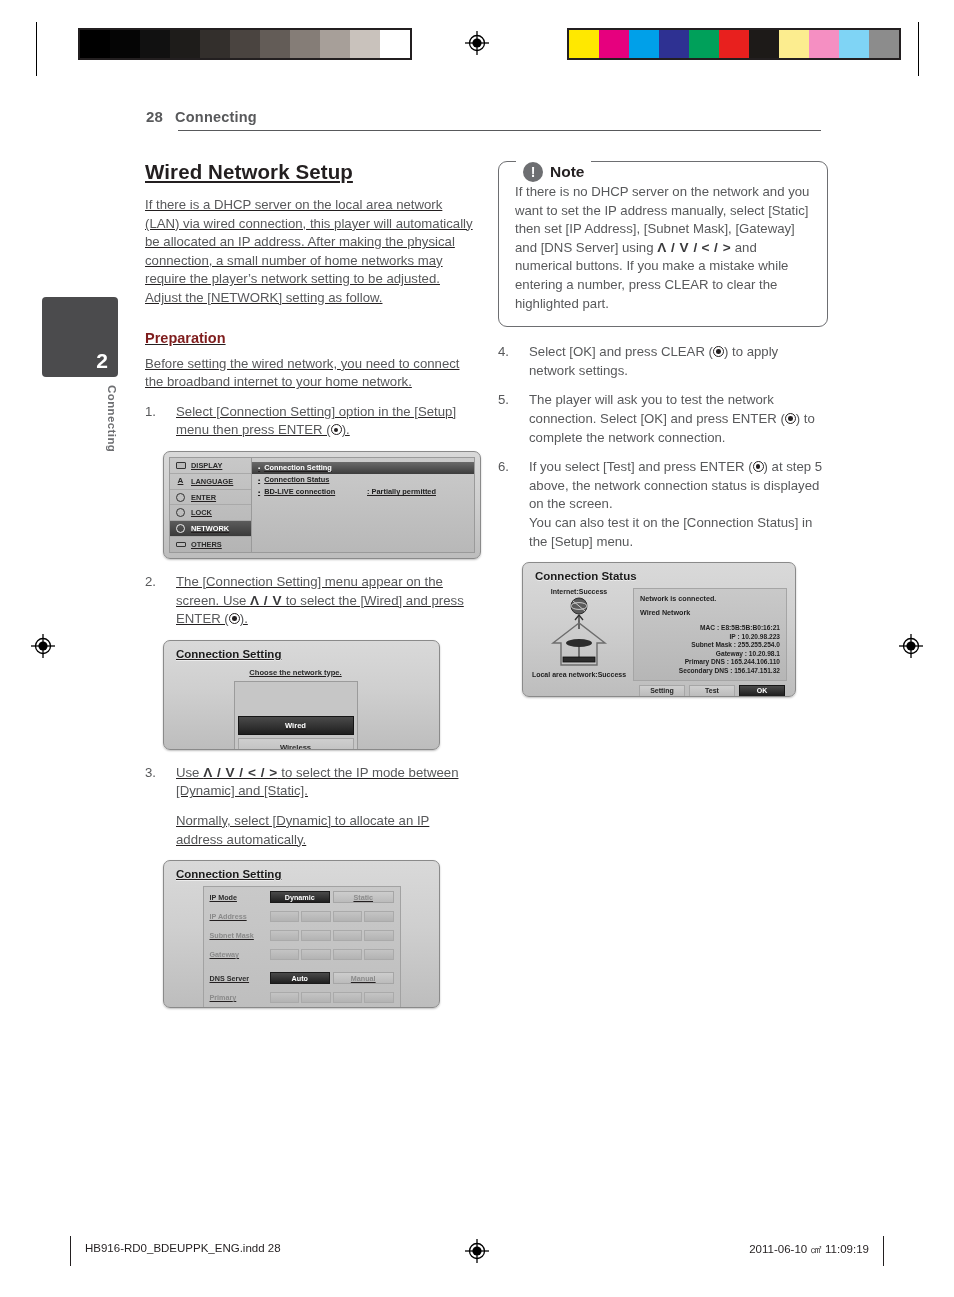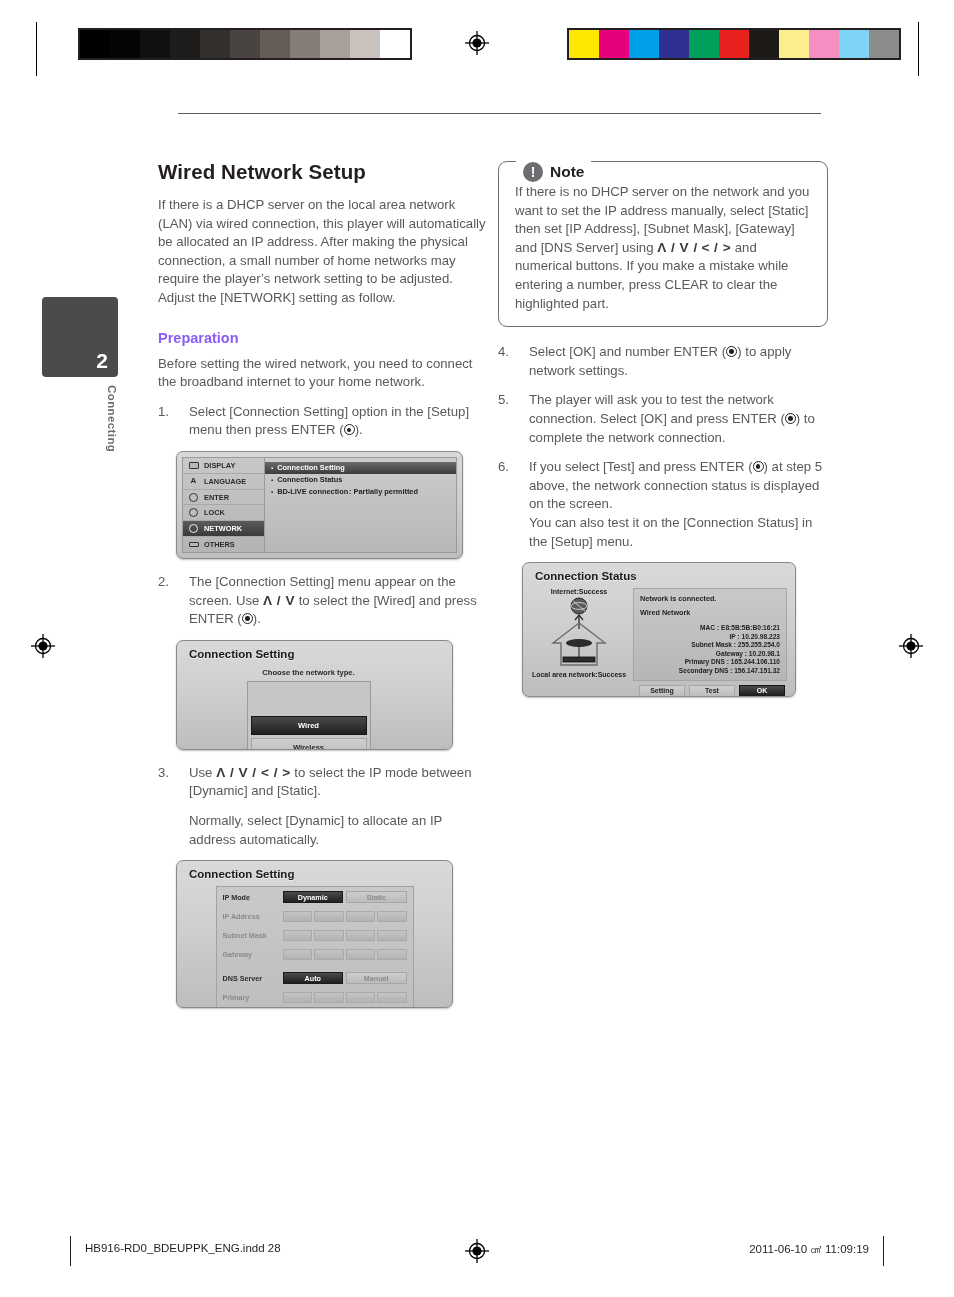--- a/index.html
+++ b/index.html
@@ -51,29 +51,29 @@
     position:absolute; left:42px; top:385px;
     width:76px;
     color:#6d6e71; font-size:11.5px; font-weight:600;
     writing-mode:vertical-rl;
     text-align:right;
     letter-spacing:0.4px;
   }
 
   
   .col { position:absolute; width:330px; }
-  .col-left  { left:158px; top:160px; }
+  .col-left  { left:145px; top:160px;text-decoration:underline; }
   .col-right { left:498px; top:150px; }
 
   h1.section-title {
     font-size:20.5px; font-weight:700; color:#231f20;
     margin:0 0 12px 0; letter-spacing:0.1px;
   }
   h2.sub-title {
-    font-size:14.5px; font-weight:700; color:#8b5cf6;
+    font-size:14.5px; font-weight:700; color:#7f1d1d;
     margin:22px 0 9px 0;
   }
   p.body {
     font-size:13.2px; line-height:18.6px; color:#58595b;
     margin:0 0 11px 0;
   }
 
   ol.steps { list-style:none; margin:0; padding:0; }
   ol.steps > li {
     position:relative;
@@ -136,21 +136,21 @@
     font-family:"Liberation Sans", sans-serif;
     color:#1d1d1d;
   }
   .osd-title {
     font-size:11.5px; font-weight:700; color:#1a1a1a;
     padding:7px 0 4px 12px;
     text-shadow:0 1px 0 rgba(255,255,255,.55);
   }
 
   
-  .osd-setup { width:287px; height:108px; padding:5px; display:flex; }
+  .osd-setup { width:318px; height:108px; padding:5px; display:flex; }
   .setup-left {
     width:82px; background:linear-gradient(180deg,#c8c8c8,#b4b4b4);
     border:1px solid #9a9a9a; border-right:none;
     display:flex; flex-direction:column;
   }
   .setup-item {
     flex:1; display:flex; align-items:center; gap:5px;
     padding-left:5px;
     font-size:7.4px; font-weight:700; color:#2b2b2b;
     border-bottom:1px solid #a9a9a9;
@@ -348,20 +348,24 @@
     <div class="sw" style="background: rgb(29, 26, 24);"></div>
     <div class="sw" style="background: rgb(252, 237, 143);"></div>
     <div class="sw" style="background: rgb(245, 143, 194);"></div>
     <div class="sw" style="background: rgb(127, 212, 245);"></div>
     <div class="sw" style="background: rgb(140, 140, 140);"></div>
   </div>
 
 <div class="page">
 
   <div class="pg-header">
+    <div class="hdr-row">
+      <span class="pg-num">28</span>
+      <span class="pg-sec">Connecting</span>
+    </div>
     <div class="hdr-rule"></div>
   </div>
 
   <div class="chap-tab">
     <span class="num">2</span>
   </div>
   <div class="chap-label">Connecting</div>
 
   <div class="col col-left">
 
@@ -534,21 +538,21 @@
         <span class="note-bang">!</span>
         <span class="note-title">Note</span>
       </div>
       <div class="note-box">
         <p><span>If there is no DHCP server on the network and you want to set the IP address manually, select [Static] then set [IP Address], [Subnet Mask], [Gateway] and [DNS Server] using </span><span class="nav-glyph">Λ / V /</span> <span class="nav-glyph">&lt; / &gt;</span><span> and numerical buttons. If you make a mistake while entering a number, press CLEAR to clear the highlighted part.</span></p>
       </div>
     </div>
 
     <ol class="steps">
       <li>
-        <span class="sn">4.</span><span>Select [OK] and number ENTER (</span><span class="enter-ico"></span><span>) to apply network settings.</span>
+        <span class="sn">4.</span><span>Select [OK] and press CLEAR (</span><span class="enter-ico"></span><span>) to apply network settings.</span>
       </li>
       <li>
         <span class="sn">5.</span><span>The player will ask you to test the network connection. Select [OK] and press ENTER (</span><span class="enter-ico"></span><span>) to complete the network connection.</span>
       </li>
       <li>
         <span class="sn">6.</span><span>If you select [Test] and press ENTER (</span><span class="enter-ico"></span><span>) at step 5 above, the network connection status is displayed on the screen.</span><br><span>You can also test it on the [Connection Status] in the [Setup] menu.</span>
       </li>
     </ol>
 
     <div class="osd osd-status">

